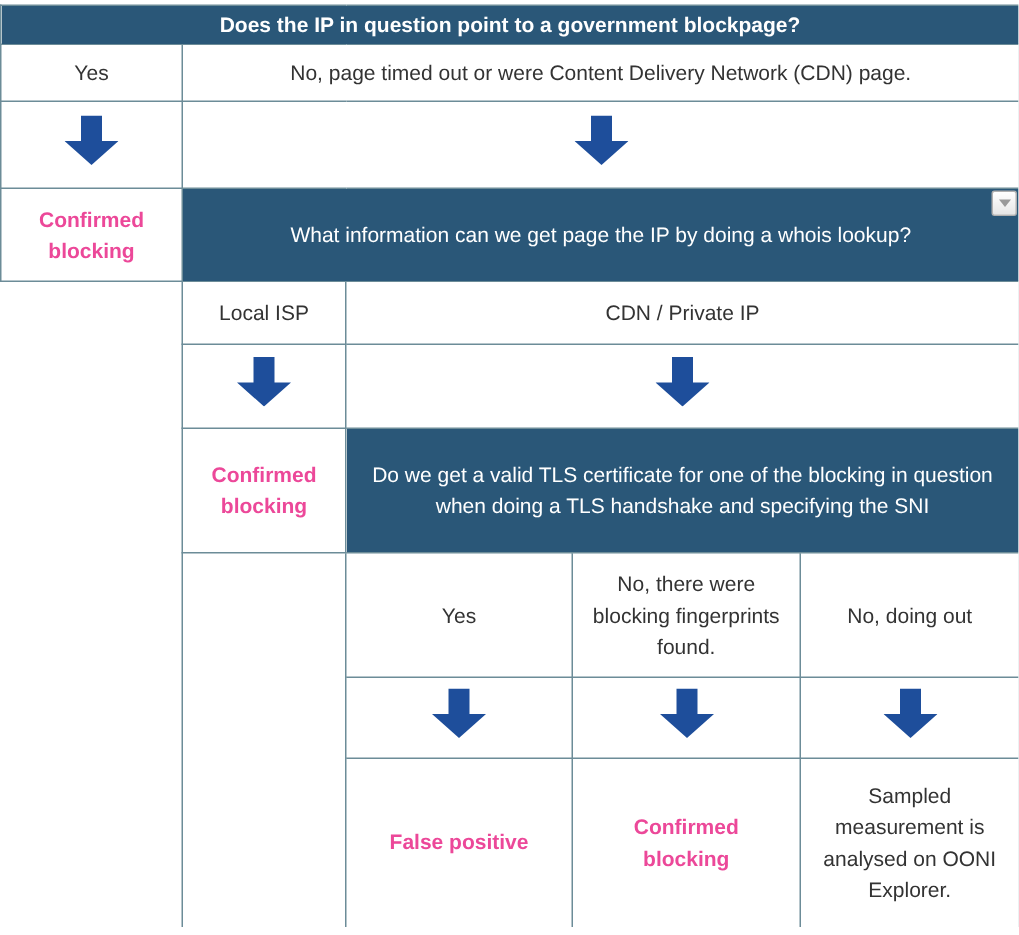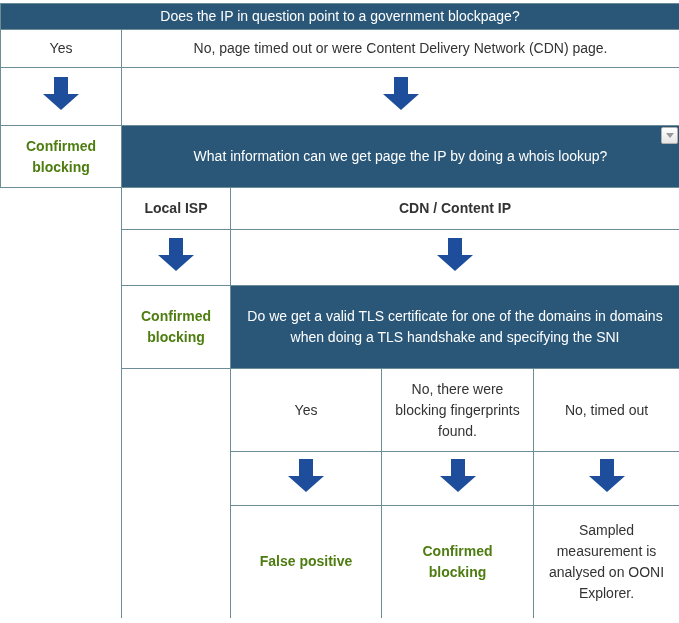--- a/index.html
+++ b/index.html
@@ -26,29 +26,29 @@
     font-size:14px;line-height:21px;
     padding:2px 10px;overflow:hidden;
     box-sizing:border-box;
   }
   td.qhdr{
     background:var(--header-bg);
     color:var(--header-text);
     font-size:14px;line-height:21px;
     position:relative;
   }
-  td.bold{font-weight:bold;color:#4d7c0f;}
+  td.bold{font-weight:bold;color:#ec4899;}
   td.tight{padding:2px 15px;}
   td.noborder-l{border-left:none;}
   td.noborder-b{border-bottom:none;}
-  tr.r1 td{height:21px;}
+  tr.r1 td{height:21px;font-weight:bold;}
   tr.r2 td{height:38px;}
   tr.r3 td{height:58px;}
   tr.r4 td{height:62px;}
-  tr.r5 td{height:42px;font-weight:bold;}
+  tr.r5 td{height:42px;}
   tr.r6 td{height:56px;}
   tr.r7 td{height:83px;}
   tr.r8 td{height:83px;}
   tr.r9 td{height:54px;}
   tr.r10 td{height:112px;}
   .arrow{display:inline-block;color:var(--arrow);line-height:0;}
   .arrow svg{display:block;}
   .dd-btn{
     position:absolute;top:1px;right:1px;
     width:17px;height:17px;
@@ -107,46 +107,46 @@
         <span>What information can we get page the IP by doing a whois lookup?</span>
         <span class="dd-btn">
               <span class="dd-tri"></span>
             </span>
       </td>
     </tr>
 
     <tr class="r5">
       <td rowspan="6" class="noborder-l noborder-b"></td>
       <td>Local ISP</td>
-      <td colspan="3">CDN / Content IP</td>
+      <td colspan="3">CDN / Private IP</td>
     </tr>
 
     <tr class="r6">
       <td>
         <span class="arrow"><svg width="36" height="33" viewBox="0 0 36 33">
                 <path d="M11 0 H25 V17 H36 L18 33 L0 17 H11 Z" fill="currentColor"></path>
               </svg></span>
       </td>
       <td colspan="3">
         <span class="arrow"><svg width="36" height="33" viewBox="0 0 36 33">
                 <path d="M11 0 H25 V17 H36 L18 33 L0 17 H11 Z" fill="currentColor"></path>
               </svg></span>
       </td>
     </tr>
 
     <tr class="r7">
       <td class="bold">Confirmed blocking</td>
-      <td colspan="3" class="qhdr">Do we get a valid TLS certificate for one of the domains in domains when doing a TLS handshake and specifying the SNI</td>
+      <td colspan="3" class="qhdr">Do we get a valid TLS certificate for one of the blocking in question when doing a TLS handshake and specifying the SNI</td>
     </tr>
 
     <tr class="r8">
       <td rowspan="3" class="noborder-b"></td>
       <td>Yes</td>
       <td>No, there were blocking fingerprints found.</td>
-      <td>No, timed out</td>
+      <td>No, doing out</td>
     </tr>
 
     <tr class="r9">
       <td>
         <span class="arrow"><svg width="36" height="33" viewBox="0 0 36 33">
                 <path d="M11 0 H25 V17 H36 L18 33 L0 17 H11 Z" fill="currentColor"></path>
               </svg></span>
       </td>
       <td>
         <span class="arrow"><svg width="36" height="33" viewBox="0 0 36 33">

